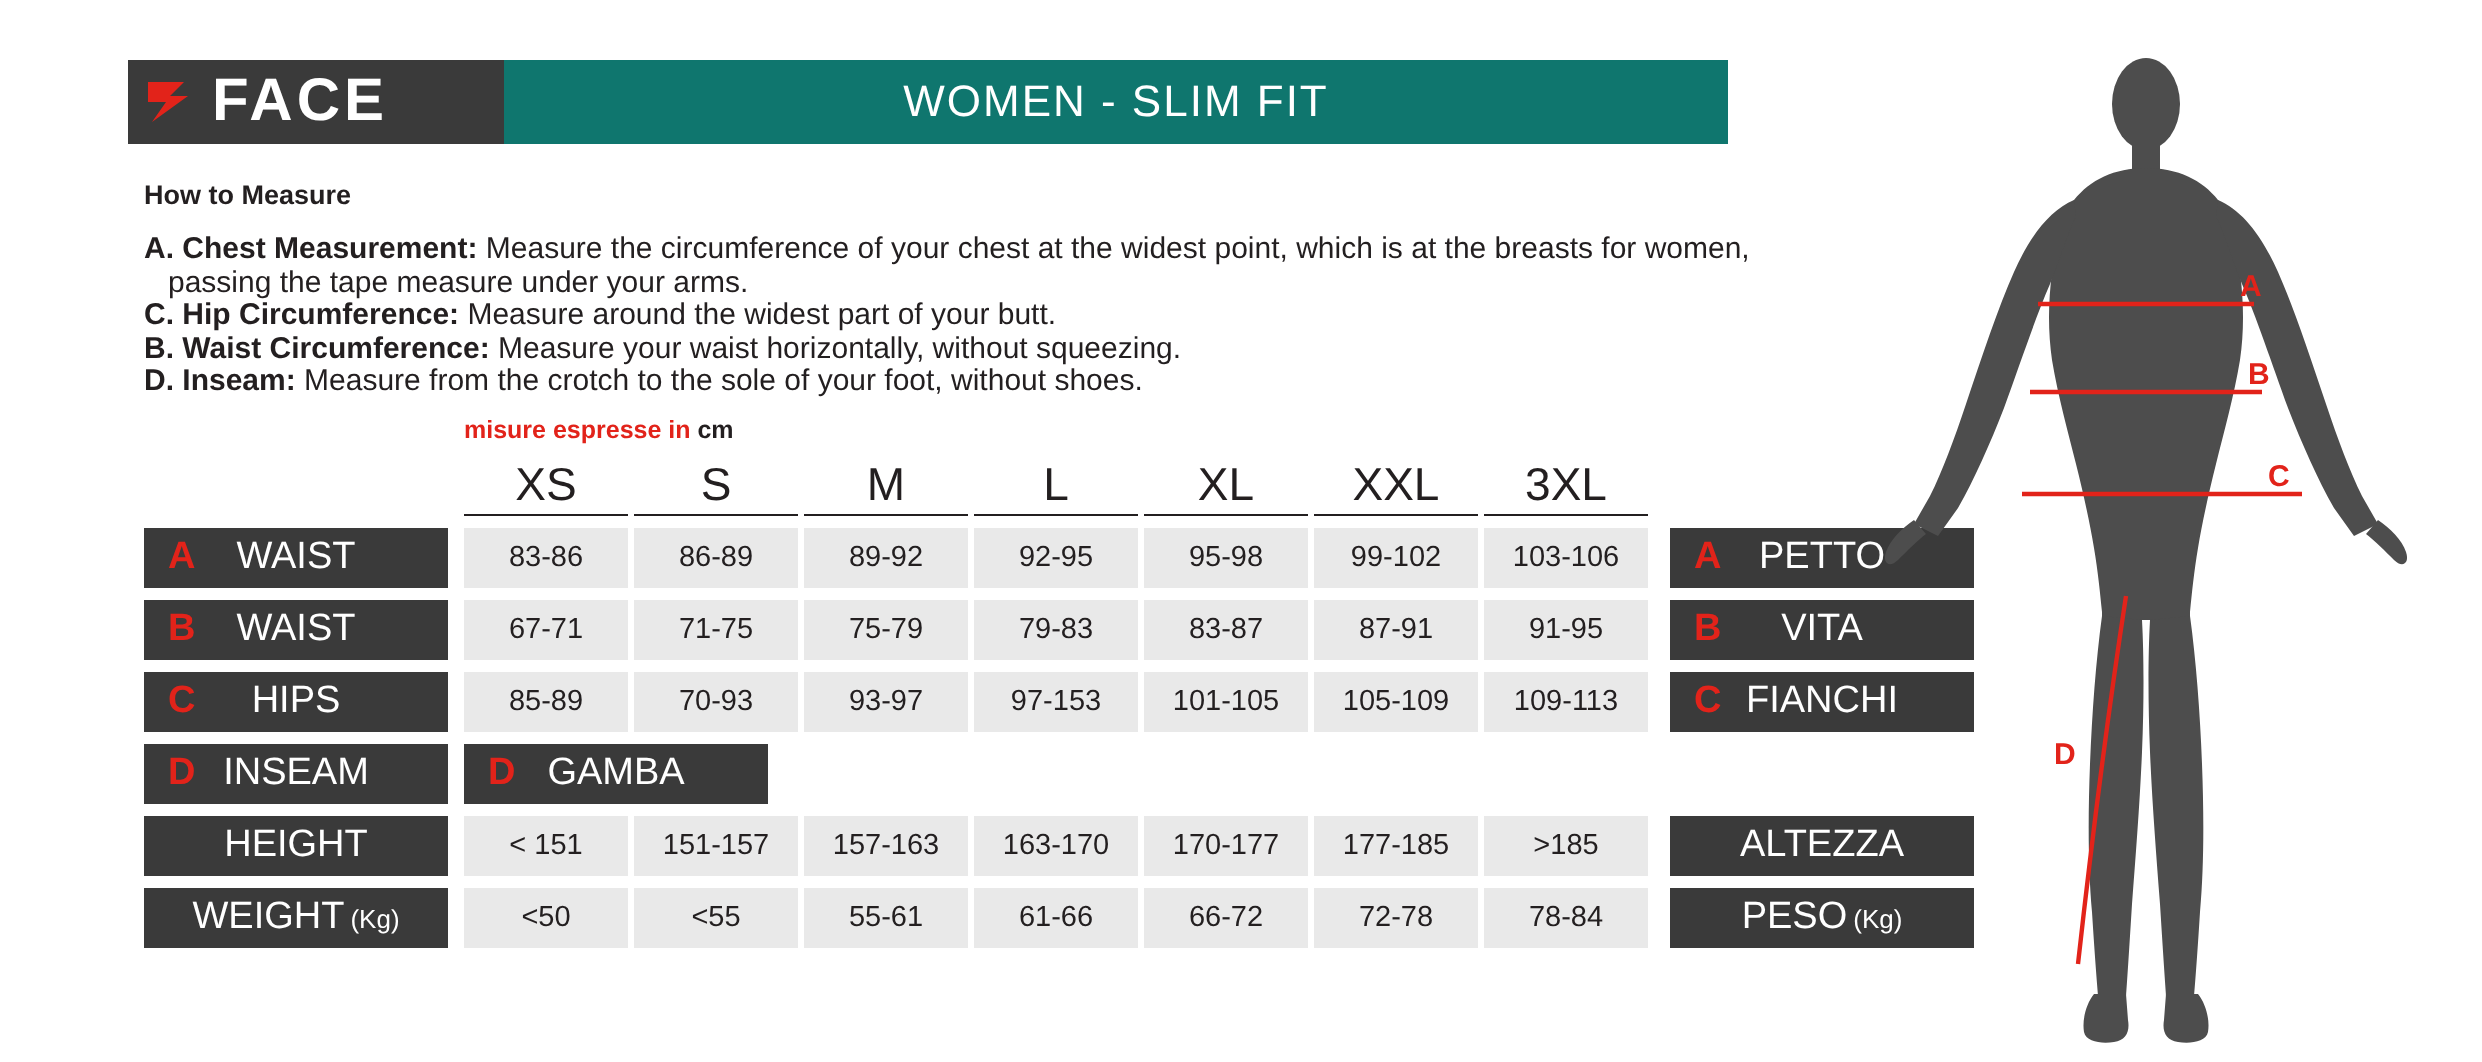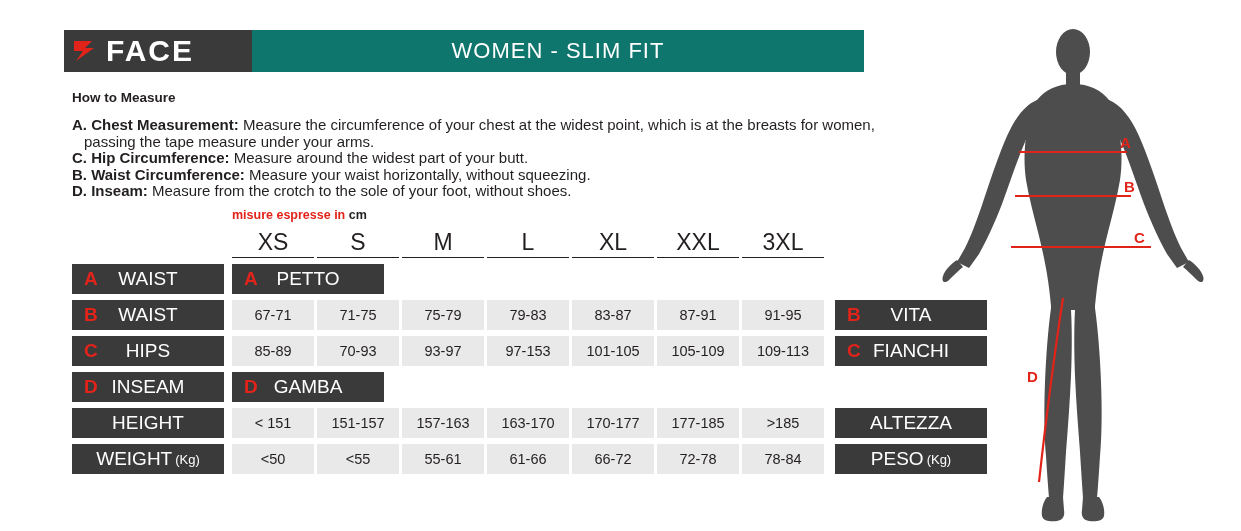--- a/index.html
+++ b/index.html
@@ -96,20 +96,29 @@
       <div class="cell">XXL</div>
       <div class="cell">3XL</div>
     </div>
     <div class="spacer-right"></div>
   </div>
 
   <div class="row">
     <div class="lab-left">
       <span class="ltr">A</span>
       <span>WAIST</span>
+    </div>
+    <div class="cells">
+      <div class="cell">83-86</div>
+      <div class="cell">86-89</div>
+      <div class="cell">89-92</div>
+      <div class="cell">92-95</div>
+      <div class="cell">95-98</div>
+      <div class="cell">99-102</div>
+      <div class="cell">103-106</div>
     </div>
     <div class="lab-right">
       <span class="ltr">A</span>
       <span>PETTO</span>
     </div>
   </div>
 
   <div class="row">
     <div class="lab-left">
       <span class="ltr">B</span>

